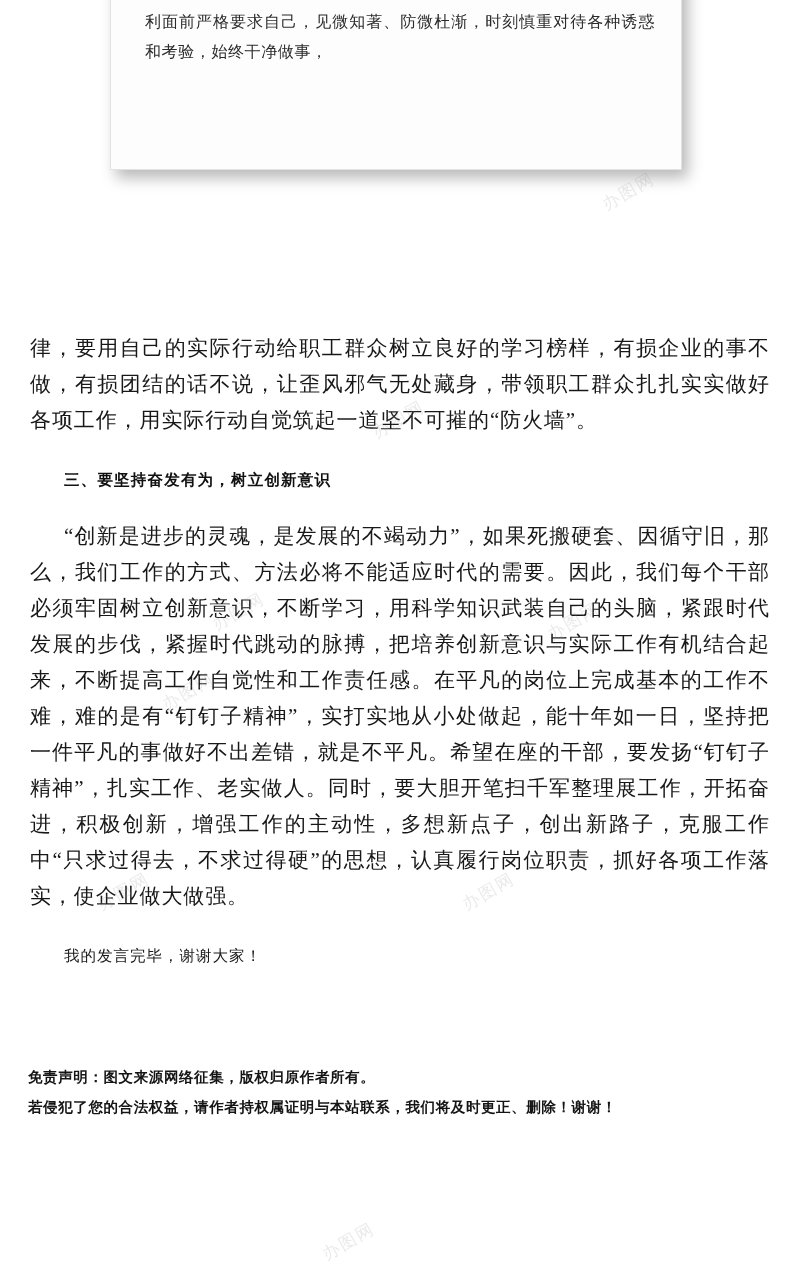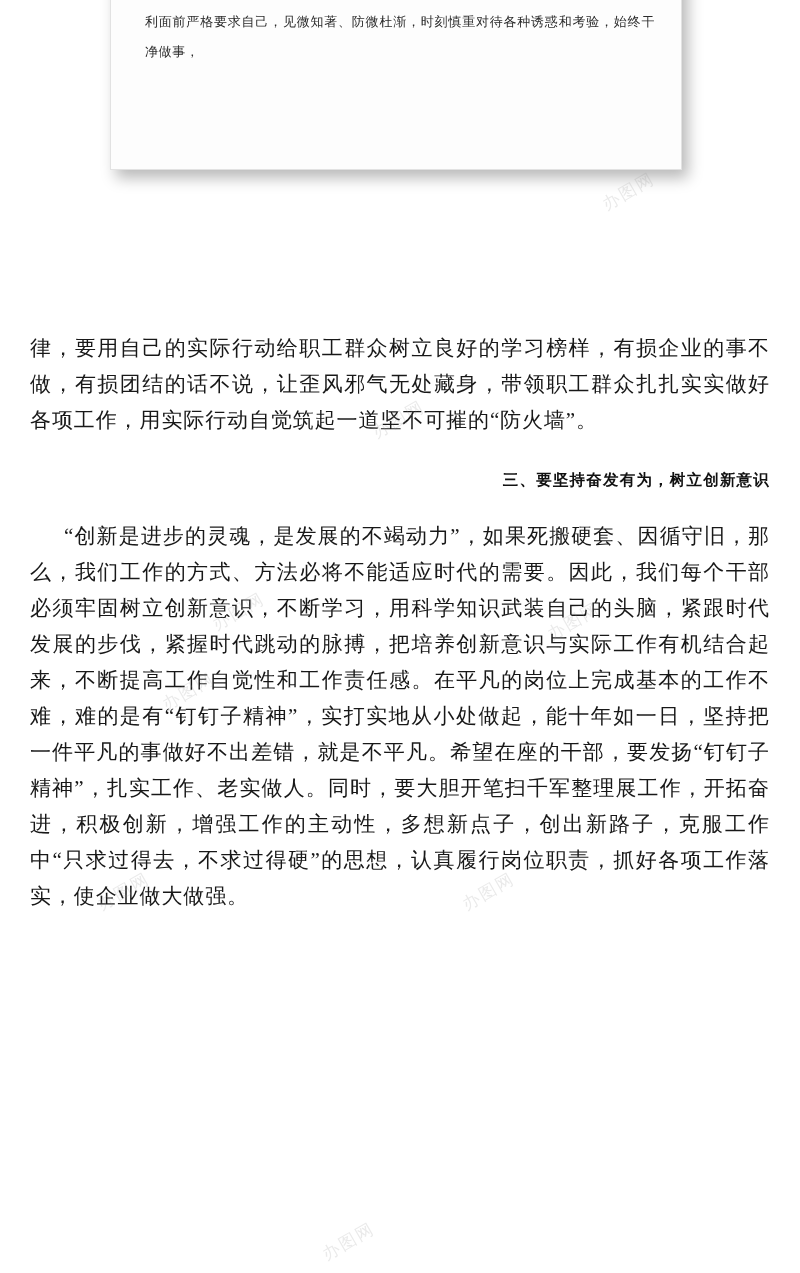--- a/index.html
+++ b/index.html
@@ -27,21 +27,21 @@
     border: 1px solid #e2e2e2;
     box-shadow: 6px 8px 14px rgba(0,0,0,0.28);
     box-sizing: border-box;
     padding: 0;
   }
   .preview-inner {
     position: absolute;
     left: 34px;
     top: 126px;
     right: 26px;
-    font-size: 13px;
+    font-size: 16px;
     line-height: 30px;
     color: #2b2b2b;
     letter-spacing: 0.6px;
     text-align: justify;
   }
   .preview-inner p {
     margin: 0;
   }
 
   
@@ -70,21 +70,20 @@
     text-indent: 34px;
   }
   .heading {
     margin: 10px 0 20px 0;
     font-size: 15.5px;
     line-height: 36px;
     letter-spacing: 1.2px;
     font-weight: bold;
     text-indent: 34px;
     color: #111;
-    text-align: right;
   }
   .closing {
     margin: 6px 0 0 0;
     font-size: 15.5px;
     line-height: 36px;
     letter-spacing: 1px;
     text-indent: 34px;
   }
 
   
@@ -128,22 +127,27 @@
   <div class="preview-inner">
     <p>利面前严格要求自己，见微知著、防微杜渐，时刻慎重对待各种诱惑和考验，始终干净做事，</p>
   </div>
 </div>
 
 <div class="doc">
   <div class="doc-body">
     <p class="para">律，要用自己的实际行动给职工群众树立良好的学习榜样，有损企业的事不做，有损团结的话不说，让歪风邪气无处藏身，带领职工群众扎扎实实做好各项工作，用实际行动自觉筑起一道坚不可摧的“防火墙”。</p>
     <p class="heading">三、要坚持奋发有为，树立创新意识</p>
     <p class="para indent">“创新是进步的灵魂，是发展的不竭动力”，如果死搬硬套、因循守旧，那么，我们工作的方式、方法必将不能适应时代的需要。因此，我们每个干部必须牢固树立创新意识，不断学习，用科学知识武装自己的头脑，紧跟时代发展的步伐，紧握时代跳动的脉搏，把培养创新意识与实际工作有机结合起来，不断提高工作自觉性和工作责任感。在平凡的岗位上完成基本的工作不难，难的是有“钉钉子精神”，实打实地从小处做起，能十年如一日，坚持把一件平凡的事做好不出差错，就是不平凡。希望在座的干部，要发扬“钉钉子精神”，扎实工作、老实做人。同时，要大胆开笔扫千军整理展工作，开拓奋进，积极创新，增强工作的主动性，多想新点子，创出新路子，克服工作中“只求过得去，不求过得硬”的思想，认真履行岗位职责，抓好各项工作落实，使企业做大做强。</p>
+    <p class="closing">我的发言完毕，谢谢大家！</p>
   </div>
 
+  <div class="disclaimer">
+    <p>免责声明：图文来源网络征集，版权归原作者所有。</p>
+    <p>若侵犯了您的合法权益，请作者持权属证明与本站联系，我们将及时更正、删除！谢谢！</p>
+  </div>
 
   <div class="wm wm1">办图网</div>
   <div class="wm wm2">办图网</div>
   <div class="wm wm3">办图网</div>
   <div class="wm wm4">办图网</div>
   <div class="wm wm5">办图网</div>
   <div class="wm wm6">办图网</div>
   <div class="wm wm7">办图网</div>
   <div class="wm wm8">办图网</div>
 </div>

